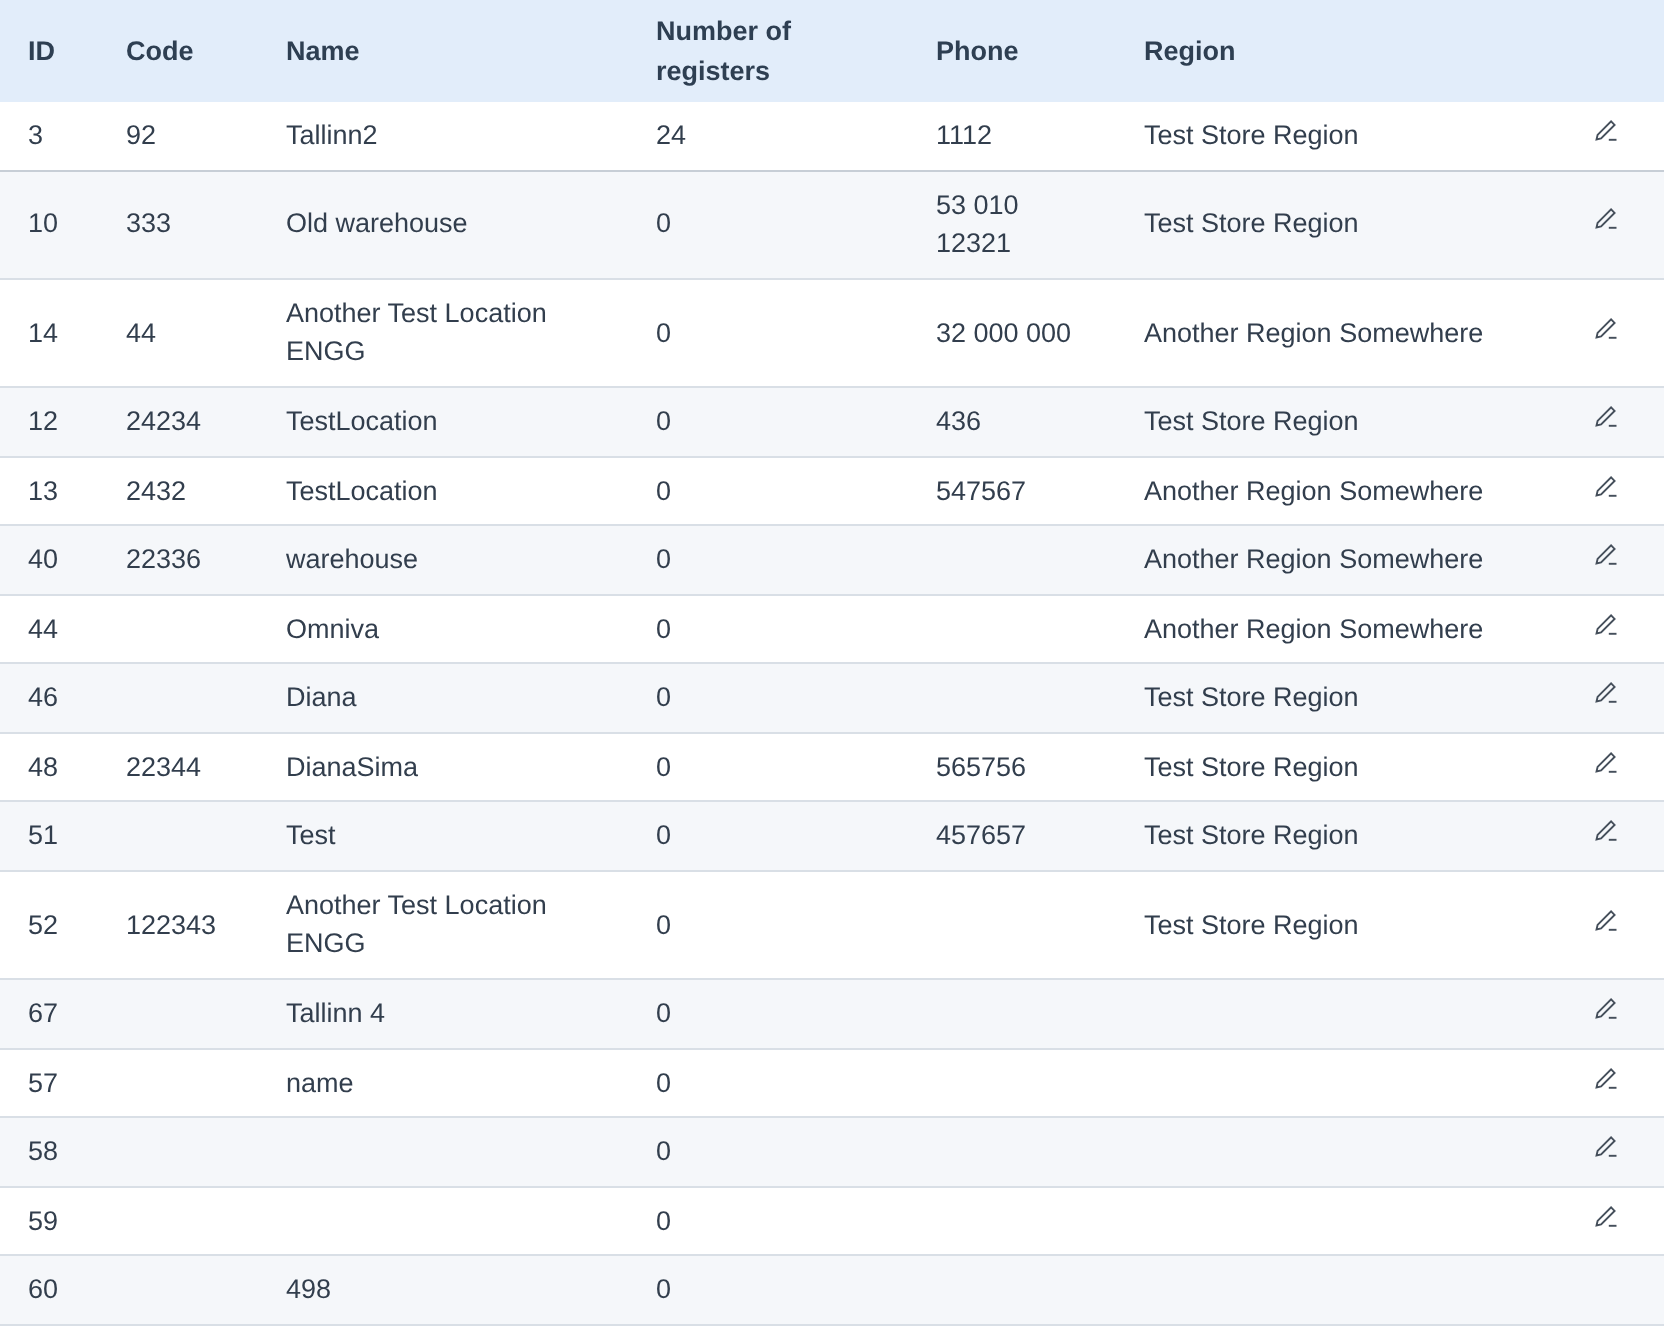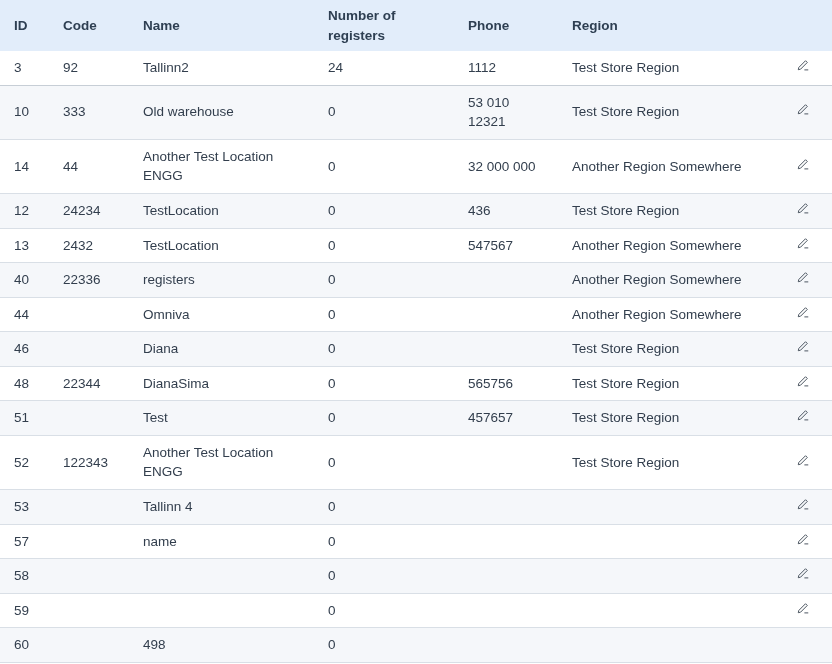--- a/index.html
+++ b/index.html
@@ -155,21 +155,21 @@
           <td>547567</td>
           <td>Another Region Somewhere</td>
           <td class="edit-cell"><button class="edit-btn"><span><svg viewBox="0 0 16 16" aria-hidden="true">
                   <path d="M3.2 10.8 L10.9 3.1 l2 2 L5.2 12.8 l-2.6 .6 z"></path>
                   <line x1="9.6" y1="13.6" x2="14" y2="13.6"></line>
                 </svg></span></button></td>
         </tr>
         <tr>
           <td>40</td>
           <td>22336</td>
-          <td>registers</td>
+          <td>warehouse</td>
           <td>0</td>
           <td></td>
           <td>Another Region Somewhere</td>
           <td class="edit-cell"><button class="edit-btn"><span><svg viewBox="0 0 16 16" aria-hidden="true">
                   <path d="M3.2 10.8 L10.9 3.1 l2 2 L5.2 12.8 l-2.6 .6 z"></path>
                   <line x1="9.6" y1="13.6" x2="14" y2="13.6"></line>
                 </svg></span></button></td>
         </tr>
         <tr>
           <td>44</td>
@@ -225,21 +225,21 @@
           <td>Another Test Location ENGG</td>
           <td>0</td>
           <td></td>
           <td>Test Store Region</td>
           <td class="edit-cell"><button class="edit-btn"><span><svg viewBox="0 0 16 16" aria-hidden="true">
                   <path d="M3.2 10.8 L10.9 3.1 l2 2 L5.2 12.8 l-2.6 .6 z"></path>
                   <line x1="9.6" y1="13.6" x2="14" y2="13.6"></line>
                 </svg></span></button></td>
         </tr>
         <tr>
-          <td>53</td>
+          <td>67</td>
           <td></td>
           <td>Tallinn 4</td>
           <td>0</td>
           <td></td>
           <td></td>
           <td class="edit-cell"><button class="edit-btn"><span><svg viewBox="0 0 16 16" aria-hidden="true">
                   <path d="M3.2 10.8 L10.9 3.1 l2 2 L5.2 12.8 l-2.6 .6 z"></path>
                   <line x1="9.6" y1="13.6" x2="14" y2="13.6"></line>
                 </svg></span></button></td>
         </tr>

